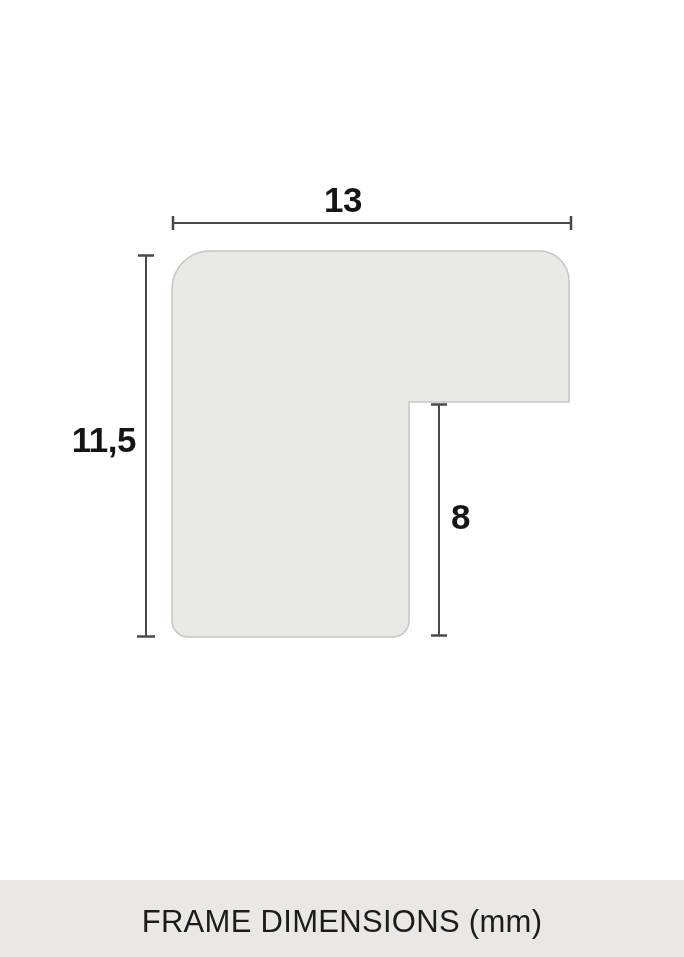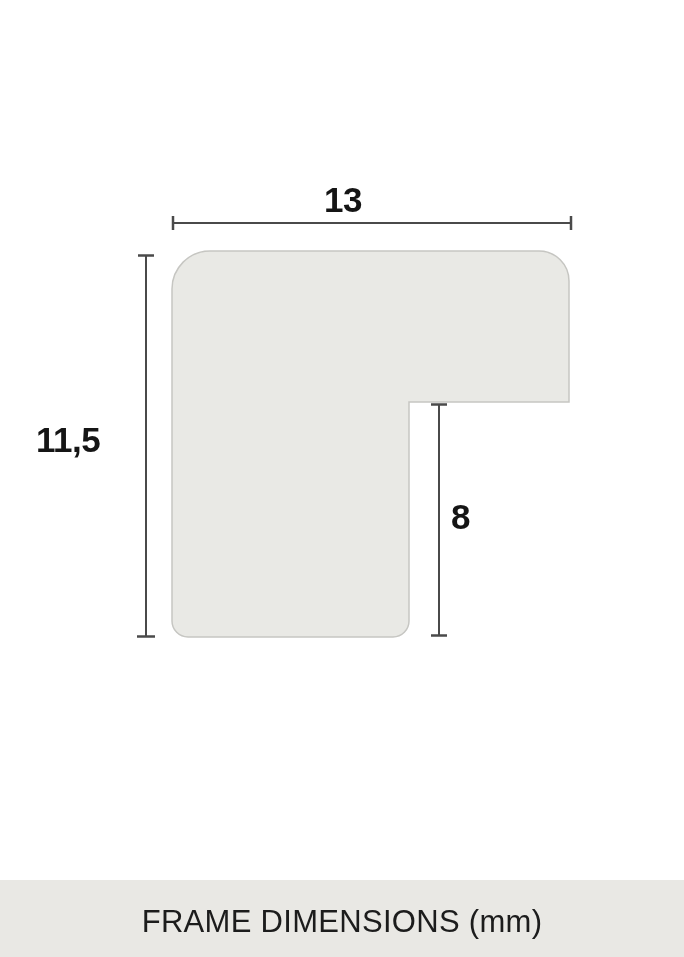--- a/index.html
+++ b/index.html
@@ -32,21 +32,21 @@
   }
   .dim-label-width {
     left: 324px;
     top: 182px;
     width: 100px;
   }
   .dim-label-height {
     left: 36px;
     top: 422px;
     width: 100px;
-    text-align: left;
+    text-align: right;
   }
   .dim-label-rabbet {
     left: 451px;
     top: 499px;
     width: 60px;
     text-align: left;
   }
   .footer-bar {
     position: absolute;
     left: 0;

